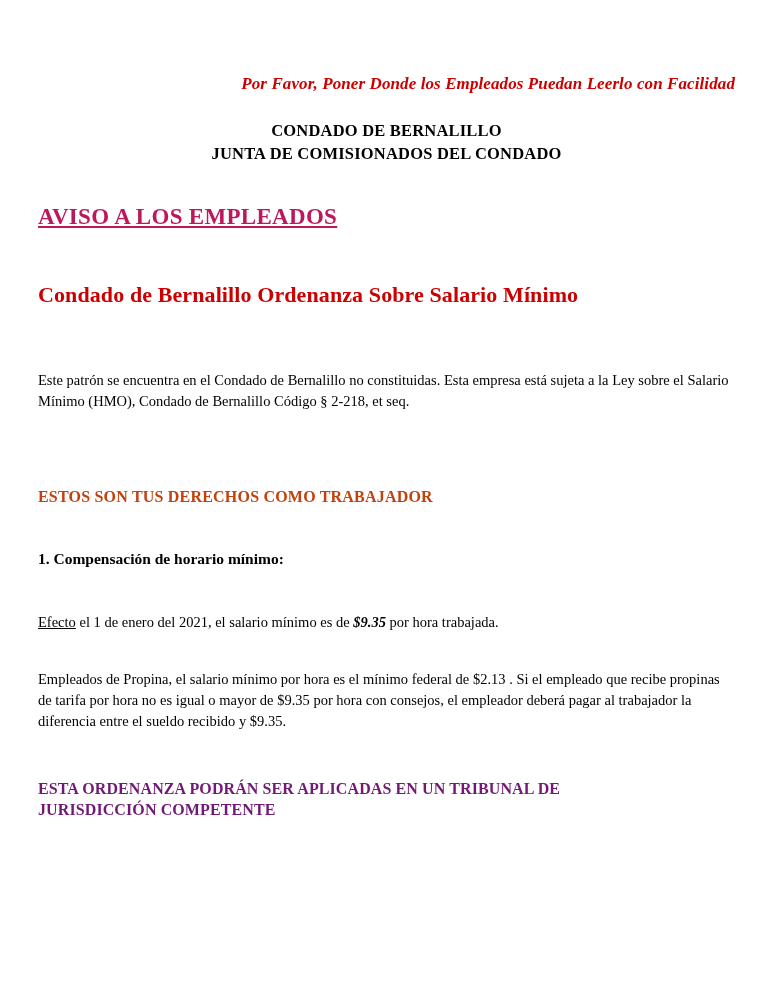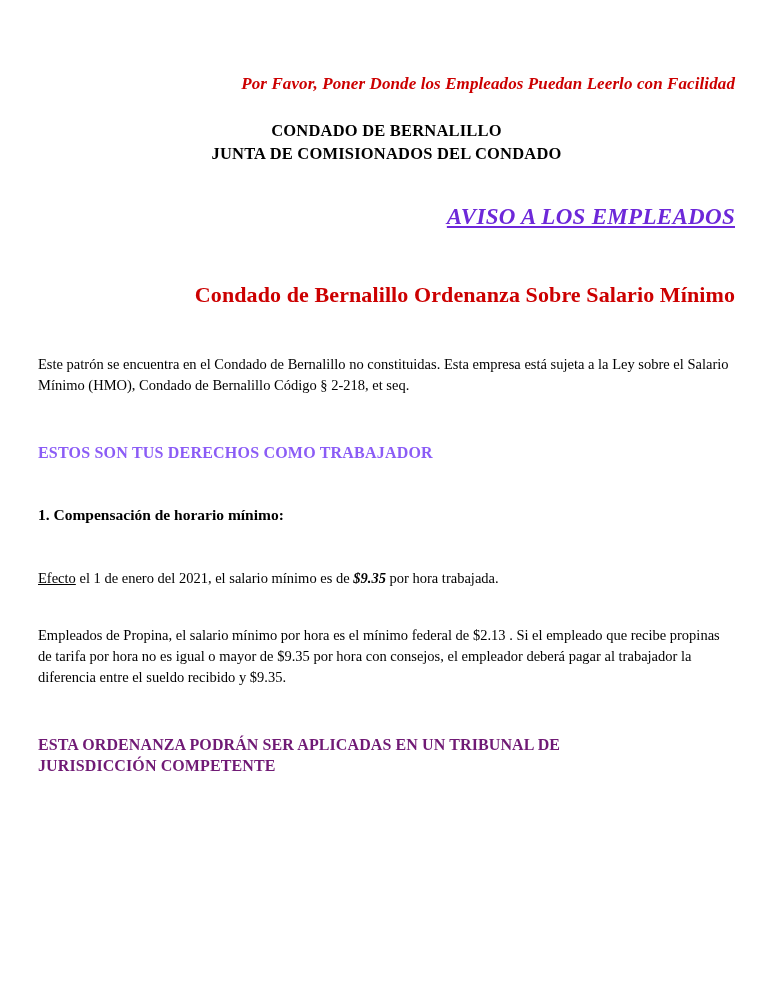--- a/index.html
+++ b/index.html
@@ -33,50 +33,49 @@
   }
   .county-block {
     text-align: center;
     font-weight: bold;
     font-size: 16.5px;
     margin-top: 26px;
     line-height: 1.38;
     letter-spacing: 0.2px;
   }
   .notice-title {
-    text-align: right;
-    color: #6d28d9;
+    text-align: left;
+    color: #be185d;
     font-weight: bold;
     font-size: 23px;
     margin-top: 38px;
     letter-spacing: 0.3px;
-    font-style: italic;
   }
   .notice-title span {
     text-decoration: underline;
   }
   .ordinance-title {
-    text-align: right;
+    text-align: left;
     color: #cc0000;
     font-weight: bold;
     font-size: 22px;
     margin-top: 52px;
     letter-spacing: 0.1px;
   }
   .body-para {
     font-size: 14.5px;
     line-height: 1.45;
-    margin-top: 46px;
+    margin-top: 62px;
     text-align: left;
   }
   .rights-heading {
-    color: #8b5cf6;
+    color: #c2410c;
     font-weight: bold;
     font-size: 16px;
-    margin-top: 48px;
+    margin-top: 76px;
     letter-spacing: 0.2px;
   }
   .section-heading {
     font-weight: bold;
     font-size: 15.5px;
     margin-top: 44px;
   }
   .effect-para {
     font-size: 14.5px;
     line-height: 1.45;

